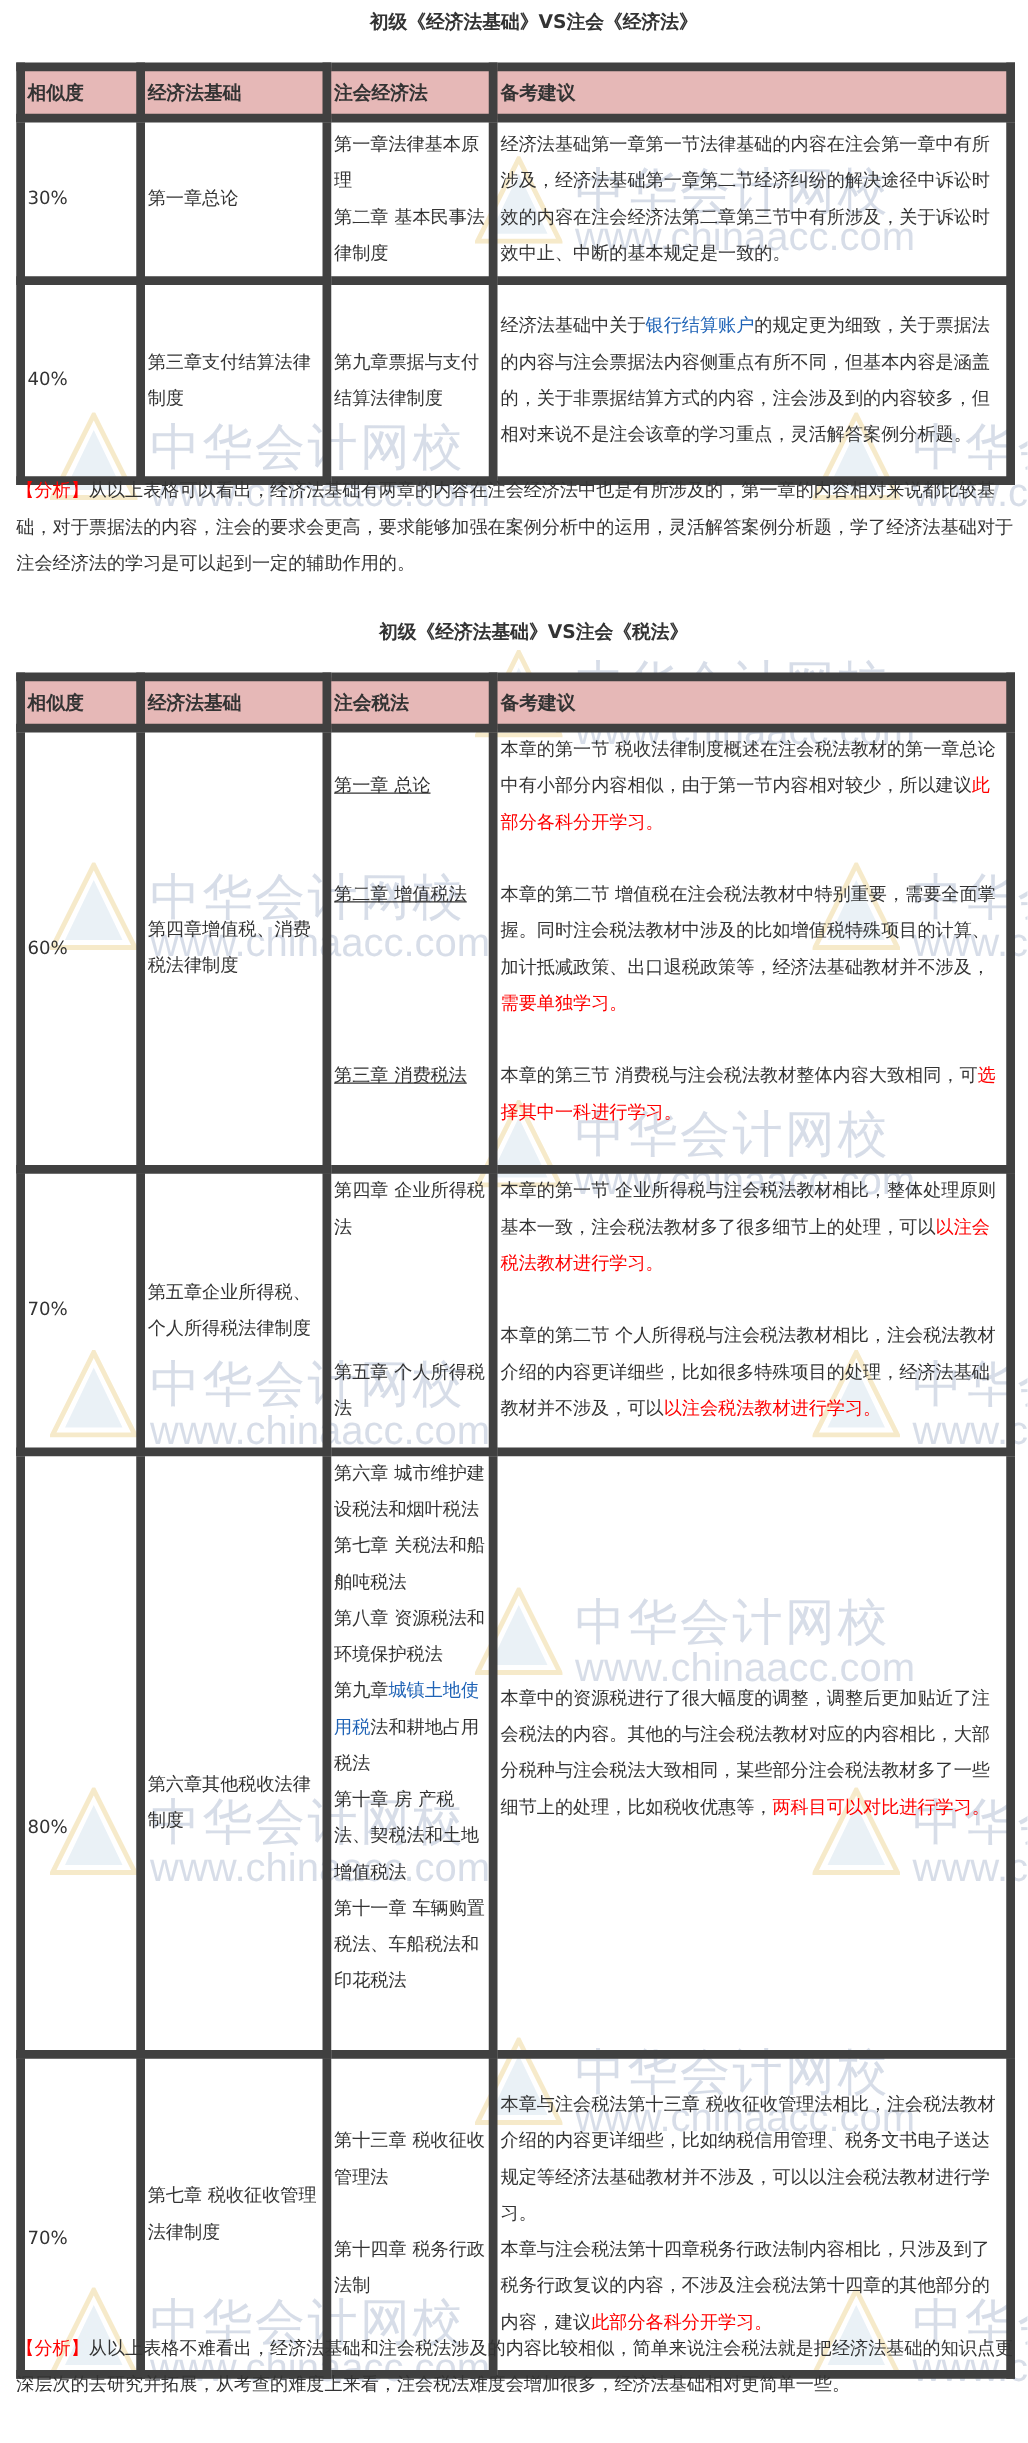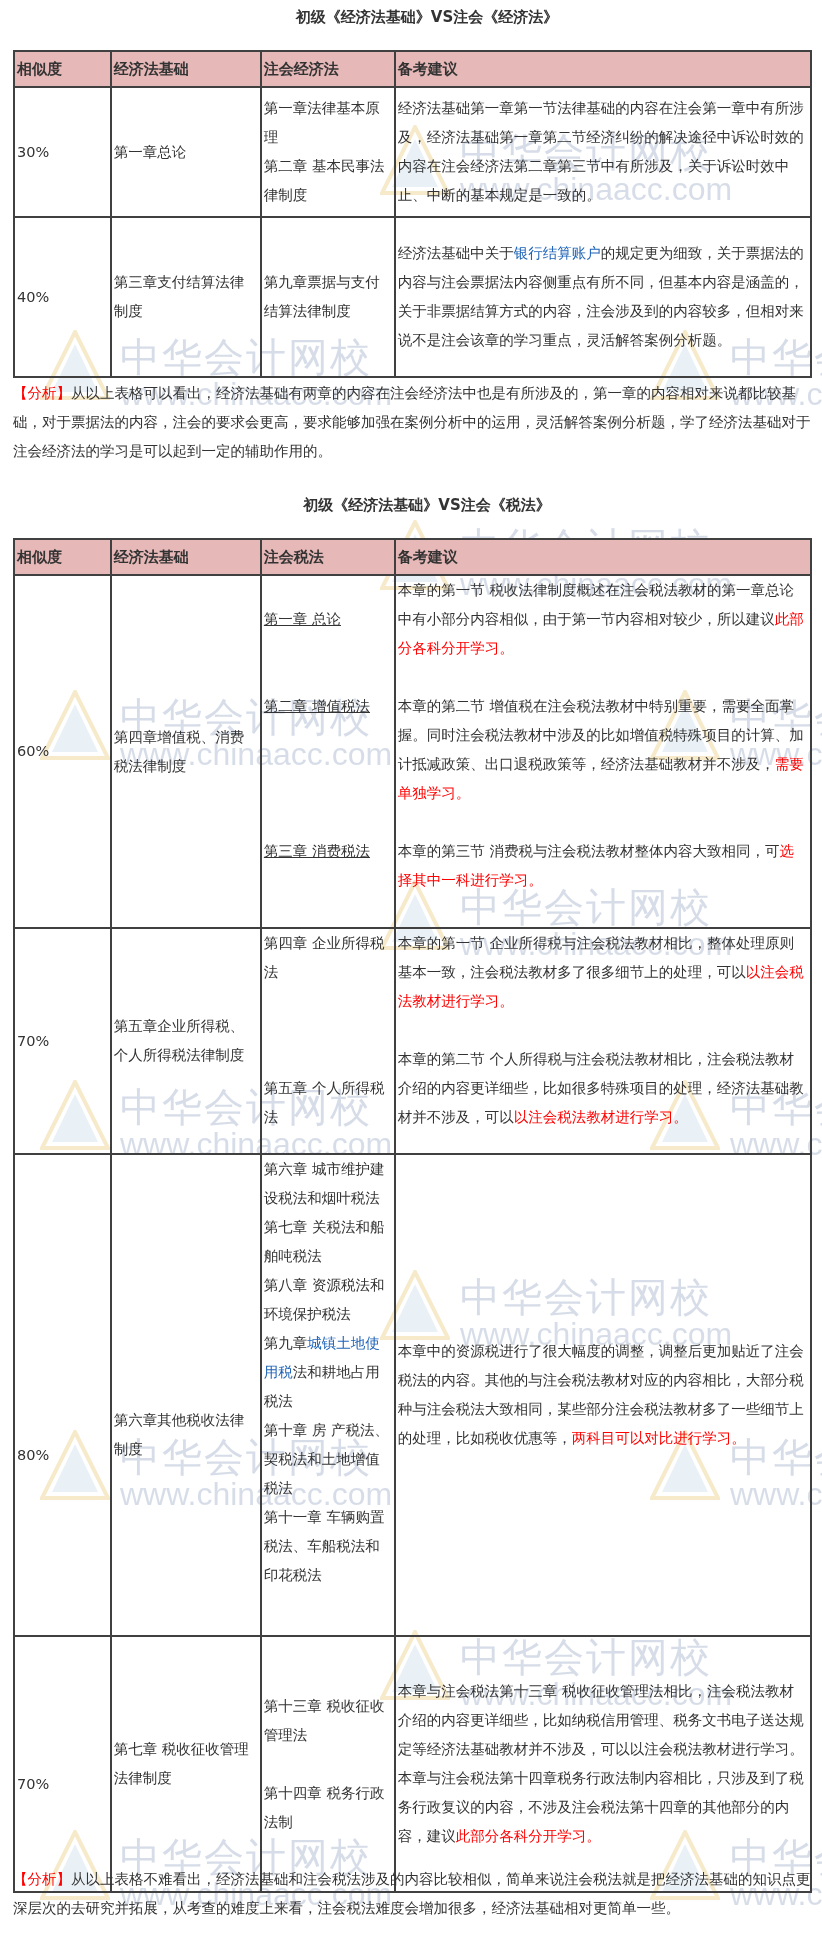--- a/index.html
+++ b/index.html
@@ -10,21 +10,21 @@
   }
   .title {
     position: absolute; left: 16px; width: 822px; text-align: center;
     font-weight: bold; font-size: 15px; color: #333;
   }
   table.cmp {
     position: absolute; left: 13px; width: 799px;
     border-collapse: collapse; table-layout: fixed;
   }
   table.cmp td, table.cmp th {
-    border: 2px solid #404040; vertical-align: middle; padding: 0 2px;
+    border: 7px solid #404040; vertical-align: middle; padding: 0 2px;
     font-weight: normal; text-align: left; line-height: 29px;
     font-size: 14.5px; color: #333;
   }
   table.cmp th {
     background: #e6b8b7; font-weight: bold; height: 34px; font-size: 15px;
   }
   .col1 { width: 96px; } .col2 { width: 149px; } .col3 { width: 133px; } .col4 { width: 413px; }
   .red { color: #ff0000; }
   .blue { color: #1f63b6; }
   .pct-red { color: #ff0000; font-weight: bold; }

